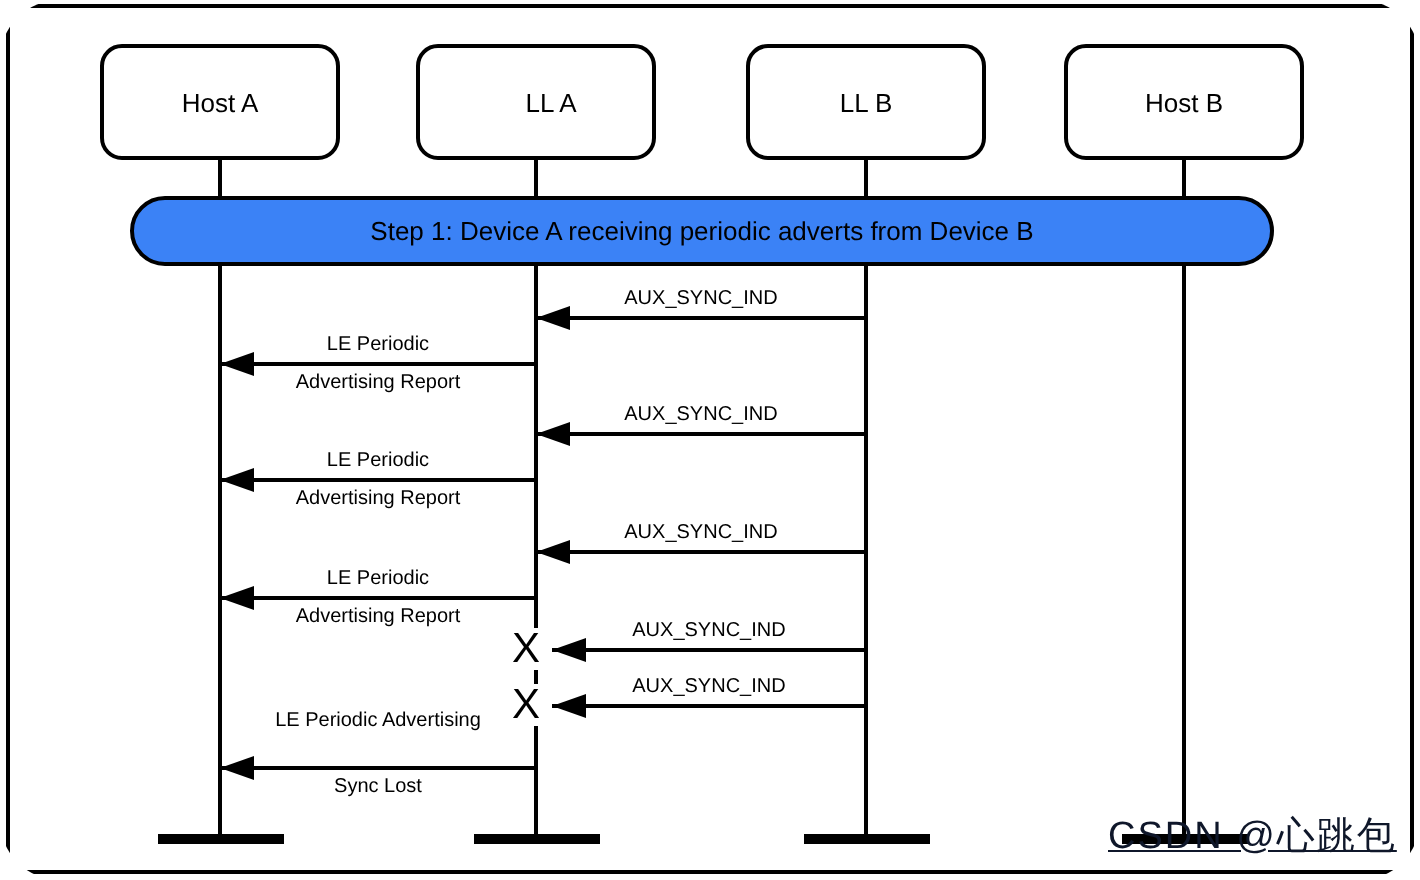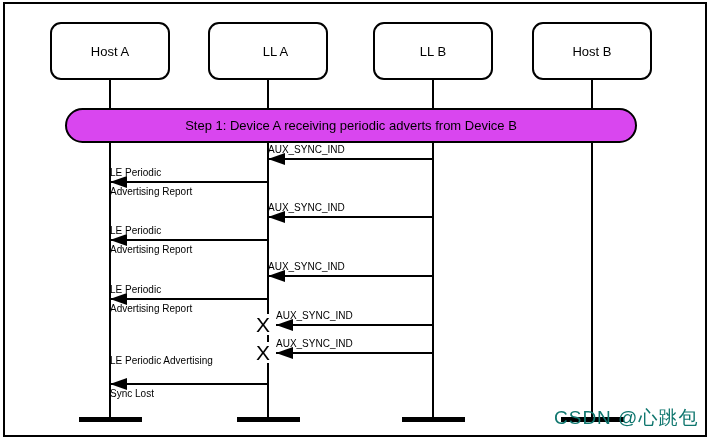--- a/index.html
+++ b/index.html
@@ -1,48 +1,48 @@
 <!DOCTYPE html>
 <html><head>
 <meta charset="utf-8">
 <style>
   html,body{margin:0;padding:0;background:#ffffff;}
   #canvas{
     position:relative;width:710px;height:440px;background:#ffffff;overflow:hidden;
-    font-family:"Liberation Sans","DejaVu Sans",sans-serif;color:#000;
+    font-family:"Liberation Sans","DejaVu Sans",sans-serif;color:#000;border-radius:30px;
   }
   .frame{position:absolute;left:3px;top:2px;width:700px;height:431px;border:2px solid #000;}
   .actor{
     position:absolute;top:22px;width:120px;height:58px;box-sizing:border-box;
     border:2px solid #000;border-radius:11px;background:#fff;
     display:flex;align-items:center;justify-content:center;
     font-size:13px;z-index:3;
   }
   .lifeline{position:absolute;top:80px;width:2px;height:339px;background:#000;z-index:1;}
   .banner{
     position:absolute;left:65px;top:98px;width:572px;height:35px;box-sizing:border-box;
-    border:2px solid #000;border-radius:18px;background:#d946ef;
+    border:2px solid #000;border-radius:18px;background:#3b82f6;
     display:flex;align-items:center;justify-content:center;
-    font-size:13px;z-index:4;margin-top:10px;
+    font-size:13px;z-index:4;
   }
   .endbar{position:absolute;top:417px;width:63px;height:5px;background:#000;z-index:2;}
   .msg-line{position:absolute;height:2px;background:#000;z-index:2;}
   .msg-head{
     position:absolute;width:0;height:0;z-index:3;
     border-top:6px solid transparent;border-bottom:6px solid transparent;border-right:17px solid #000;
   }
   .msg-label{
-    position:absolute;font-size:10px;line-height:11px;text-align:left;z-index:3;white-space:nowrap;
+    position:absolute;font-size:10px;line-height:11px;text-align:center;z-index:3;white-space:nowrap;
   }
   .lost-x{
     position:absolute;font-size:21px;line-height:21px;font-weight:400;z-index:4;background:#fff;
   }
   .watermark{
     position:absolute;left:554px;top:405px;font-size:19px;letter-spacing:1px;
-    color:#0f766e;z-index:5;white-space:nowrap;
+    color:#0f172a;z-index:5;white-space:nowrap;text-decoration:underline;
   }
 </style>
 </head>
 <body>
 
 <div id="canvas">
   <div class="frame"></div>
 
   <div class="lifeline" style="left:109px;"></div>
   <div class="lifeline" style="left:267px;"></div>

